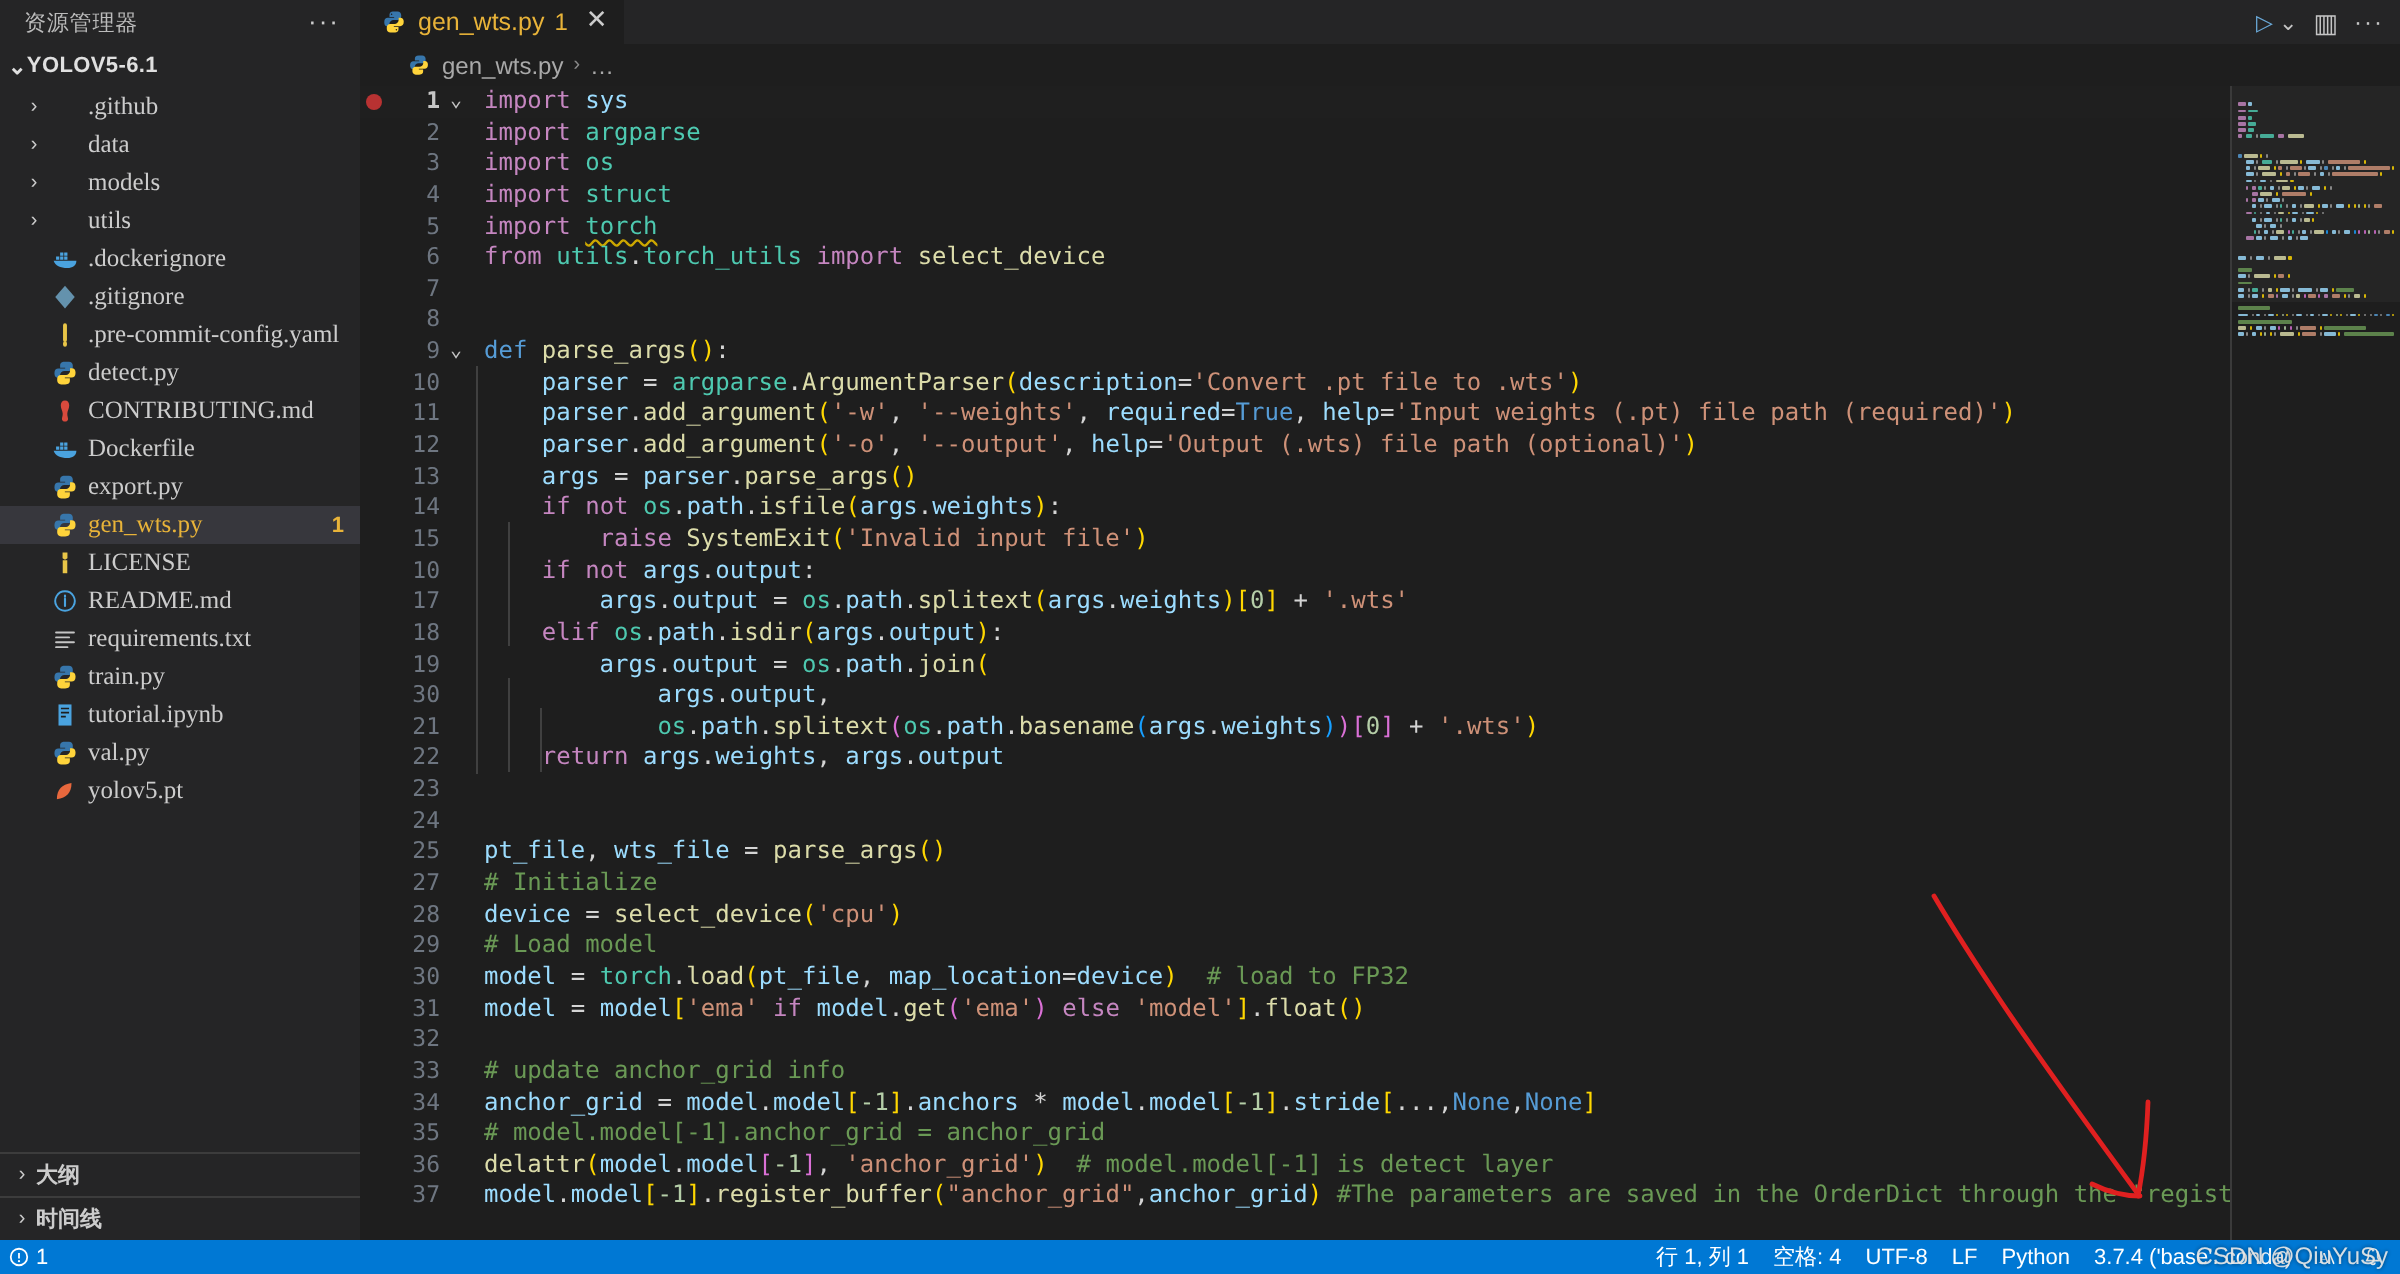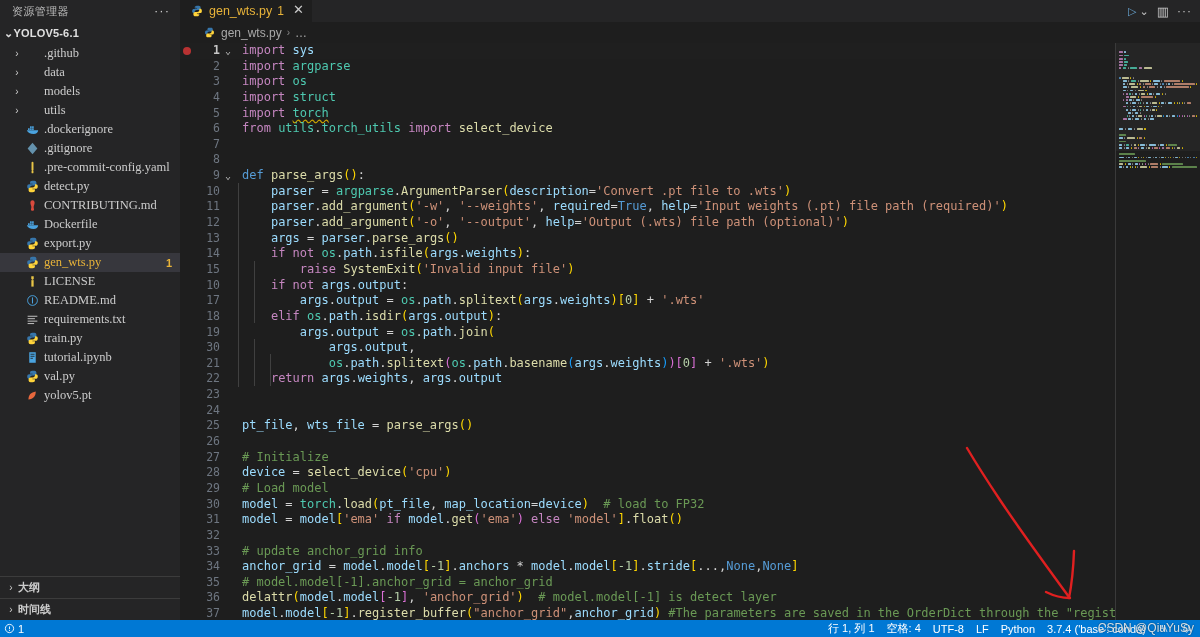--- a/index.html
+++ b/index.html
@@ -427,21 +427,20 @@
             <div class="cline"><span class="gutter-break"></span><span class="lnum">10</span><span class="fold"></span><span class="ctext"><span class="pln">    </span><span class="kw">if</span><span class="pln"> </span><span class="kw">not</span><span class="pln"> </span><span class="var">args</span><span class="pln">.</span><span class="var">output</span><span class="pln">:</span></span></div>
             <div class="cline"><span class="gutter-break"></span><span class="lnum">17</span><span class="fold"></span><span class="ctext"><span class="pln">        </span><span class="var">args</span><span class="pln">.</span><span class="var">output</span><span class="pln"> = </span><span class="cls">os</span><span class="pln">.</span><span class="var">path</span><span class="pln">.</span><span class="fn">splitext</span><span class="brk1">(</span><span class="var">args</span><span class="pln">.</span><span class="var">weights</span><span class="brk1">)</span><span class="brk1">[</span><span class="num">0</span><span class="brk1">]</span><span class="pln"> + </span><span class="str">'.wts'</span></span></div>
             <div class="cline"><span class="gutter-break"></span><span class="lnum">18</span><span class="fold"></span><span class="ctext"><span class="pln">    </span><span class="kw">elif</span><span class="pln"> </span><span class="cls">os</span><span class="pln">.</span><span class="var">path</span><span class="pln">.</span><span class="fn">isdir</span><span class="brk1">(</span><span class="var">args</span><span class="pln">.</span><span class="var">output</span><span class="brk1">)</span><span class="pln">:</span></span></div>
             <div class="cline"><span class="gutter-break"></span><span class="lnum">19</span><span class="fold"></span><span class="ctext"><span class="pln">        </span><span class="var">args</span><span class="pln">.</span><span class="var">output</span><span class="pln"> = </span><span class="cls">os</span><span class="pln">.</span><span class="var">path</span><span class="pln">.</span><span class="fn">join</span><span class="brk1">(</span></span></div>
             <div class="cline"><span class="gutter-break"></span><span class="lnum">30</span><span class="fold"></span><span class="ctext"><span class="pln">            </span><span class="var">args</span><span class="pln">.</span><span class="var">output</span><span class="pln">,</span></span></div>
             <div class="cline"><span class="gutter-break"></span><span class="lnum">21</span><span class="fold"></span><span class="ctext"><span class="pln">            </span><span class="cls">os</span><span class="pln">.</span><span class="var">path</span><span class="pln">.</span><span class="fn">splitext</span><span class="brk2">(</span><span class="cls">os</span><span class="pln">.</span><span class="var">path</span><span class="pln">.</span><span class="fn">basename</span><span class="brk3">(</span><span class="var">args</span><span class="pln">.</span><span class="var">weights</span><span class="brk3">)</span><span class="brk2">)</span><span class="brk2">[</span><span class="num">0</span><span class="brk2">]</span><span class="pln"> + </span><span class="str">'.wts'</span><span class="brk1">)</span></span></div>
             <div class="cline"><span class="gutter-break"></span><span class="lnum">22</span><span class="fold"></span><span class="ctext"><span class="pln">    </span><span class="kw">return</span><span class="pln"> </span><span class="var">args</span><span class="pln">.</span><span class="var">weights</span><span class="pln">, </span><span class="var">args</span><span class="pln">.</span><span class="var">output</span></span></div>
             <div class="cline"><span class="gutter-break"></span><span class="lnum">23</span><span class="fold"></span><span class="ctext"></span></div>
             <div class="cline"><span class="gutter-break"></span><span class="lnum">24</span><span class="fold"></span><span class="ctext"></span></div>
             <div class="cline"><span class="gutter-break"></span><span class="lnum">25</span><span class="fold"></span><span class="ctext"><span class="var">pt_file</span><span class="pln">, </span><span class="var">wts_file</span><span class="pln"> = </span><span class="fn">parse_args</span><span class="brk1">()</span></span></div>
-            <div class="cline"><span class="gutter-break"></span><span class="lnum">26</span><span class="fold"></span><span class="ctext"></span></div>
             <div class="cline"><span class="gutter-break"></span><span class="lnum">27</span><span class="fold"></span><span class="ctext"><span class="cmt"># Initialize</span></span></div>
             <div class="cline"><span class="gutter-break"></span><span class="lnum">28</span><span class="fold"></span><span class="ctext"><span class="var">device</span><span class="pln"> = </span><span class="fn">select_device</span><span class="brk1">(</span><span class="str">'cpu'</span><span class="brk1">)</span></span></div>
             <div class="cline"><span class="gutter-break"></span><span class="lnum">29</span><span class="fold"></span><span class="ctext"><span class="cmt"># Load model</span></span></div>
             <div class="cline"><span class="gutter-break"></span><span class="lnum">30</span><span class="fold"></span><span class="ctext"><span class="var">model</span><span class="pln"> = </span><span class="cls">torch</span><span class="pln">.</span><span class="fn">load</span><span class="brk1">(</span><span class="var">pt_file</span><span class="pln">, </span><span class="var">map_location</span><span class="pln">=</span><span class="var">device</span><span class="brk1">)</span><span class="pln">  </span><span class="cmt"># load to FP32</span></span></div>
             <div class="cline"><span class="gutter-break"></span><span class="lnum">31</span><span class="fold"></span><span class="ctext"><span class="var">model</span><span class="pln"> = </span><span class="var">model</span><span class="brk1">[</span><span class="str">'ema'</span><span class="pln"> </span><span class="kw">if</span><span class="pln"> </span><span class="var">model</span><span class="pln">.</span><span class="fn">get</span><span class="brk2">(</span><span class="str">'ema'</span><span class="brk2">)</span><span class="pln"> </span><span class="kw">else</span><span class="pln"> </span><span class="str">'model'</span><span class="brk1">]</span><span class="pln">.</span><span class="fn">float</span><span class="brk1">()</span></span></div>
             <div class="cline"><span class="gutter-break"></span><span class="lnum">32</span><span class="fold"></span><span class="ctext"></span></div>
             <div class="cline"><span class="gutter-break"></span><span class="lnum">33</span><span class="fold"></span><span class="ctext"><span class="cmt"># update anchor_grid info</span></span></div>
             <div class="cline"><span class="gutter-break"></span><span class="lnum">34</span><span class="fold"></span><span class="ctext"><span class="var">anchor_grid</span><span class="pln"> = </span><span class="var">model</span><span class="pln">.</span><span class="var">model</span><span class="brk1">[</span><span class="num">-1</span><span class="brk1">]</span><span class="pln">.</span><span class="var">anchors</span><span class="pln"> * </span><span class="var">model</span><span class="pln">.</span><span class="var">model</span><span class="brk1">[</span><span class="num">-1</span><span class="brk1">]</span><span class="pln">.</span><span class="var">stride</span><span class="brk1">[</span><span class="pln">...</span><span class="pln">,</span><span class="kw2">None</span><span class="pln">,</span><span class="kw2">None</span><span class="brk1">]</span></span></div>
             <div class="cline"><span class="gutter-break"></span><span class="lnum">35</span><span class="fold"></span><span class="ctext"><span class="cmt"># model.model[-1].anchor_grid = anchor_grid</span></span></div>
             <div class="cline"><span class="gutter-break"></span><span class="lnum">36</span><span class="fold"></span><span class="ctext"><span class="fn">delattr</span><span class="brk1">(</span><span class="var">model</span><span class="pln">.</span><span class="var">model</span><span class="brk2">[</span><span class="num">-1</span><span class="brk2">]</span><span class="pln">, </span><span class="str">'anchor_grid'</span><span class="brk1">)</span><span class="pln">  </span><span class="cmt"># model.model[-1] is detect layer</span></span></div>

